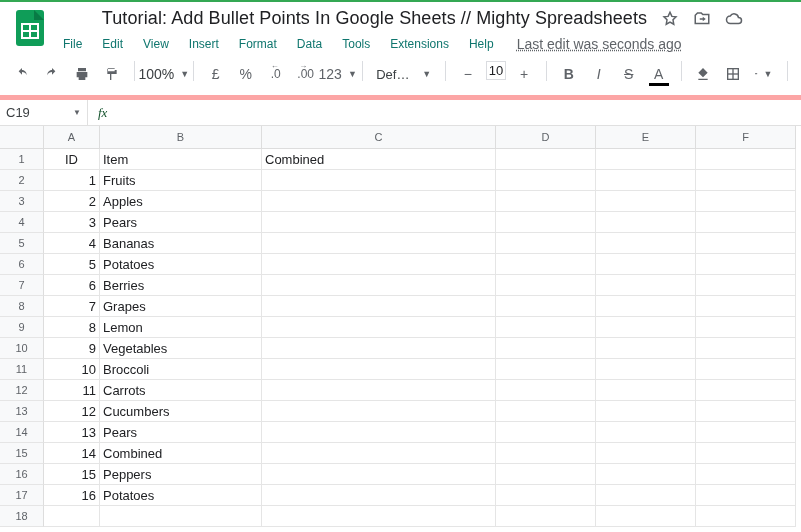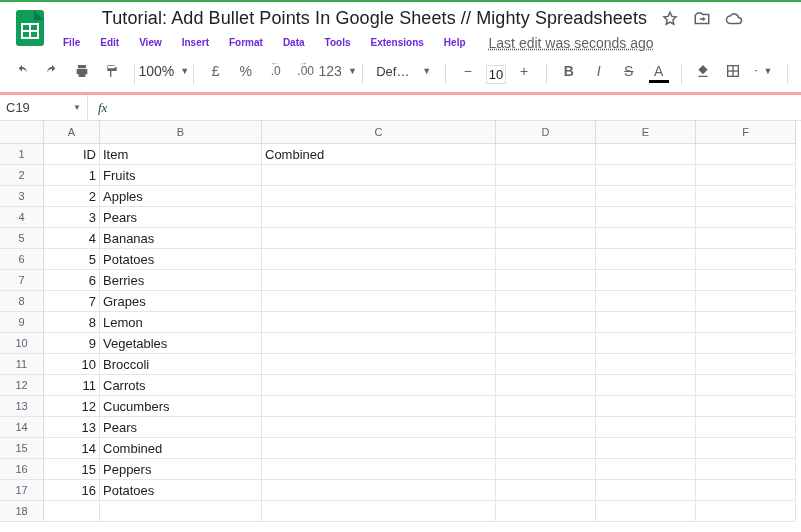--- a/index.html
+++ b/index.html
@@ -7,23 +7,23 @@
   .topbar-green { height: 2px; background: #34a853; }
   .header { display: flex; align-items: flex-start; padding: 6px 10px 0 10px; }
   .logo { width: 40px; height: 40px; display:flex; align-items:center; justify-content:center; }
   .logo svg { width: 28px; height: 36px; }
   .title-area { flex:1; padding-left:4px; }
   .title-row { display:flex; align-items:center; gap:14px;justify-content:center; }
   .doc-title { font-size: 18px; color:#202124; letter-spacing:0.1px; }
   .title-icons { display:flex; gap:14px; color:#5f6368; }
   .title-icons span { display:inline-flex; width:18px; height:18px; align-items:center; justify-content:center; cursor:pointer;}
   .menu-row { display:flex; align-items:center; gap:2px; margin-top:4px; }
-  .menu-row .mi { padding: 4px 9px; font-size:10px; color:#6d28d9; cursor:pointer; border-radius:3px;font-weight:bold;}
+  .menu-row .mi { padding: 4px 9px; font-size:12px; color:#0f766e; cursor:pointer; border-radius:3px;}
   .last-edit { color:#5f6368; text-decoration: underline dotted; font-size:14px; margin-left:12px; cursor:pointer;}
-  .toolbar { display:flex; align-items:flex-end; padding: 6px 10px 8px 10px; border-bottom:3px solid #fca5a5; gap:6px;}
+  .toolbar { display:flex; align-items:flex-start; padding: 6px 10px 8px 10px; border-bottom:5px solid #fca5a5; gap:6px;}
   .tb { display:inline-flex; align-items:center; justify-content:center; min-width:24px; height:26px; color:#5f6368; cursor:pointer; padding:0 4px; border-radius:3px; font-size:14px;}
   .tb svg { width:18px; height:18px; }
   .sep { width:1px; height:20px; background:#dadce0; margin:0 4px;}
   .zoom { display:flex; align-items:center; gap:4px; padding:0 6px; color:#3c4043; font-size:14px;}
   .drop { display:inline-flex; align-items:center; gap:6px; }
   .drop .caret { font-size:9px; color:#5f6368;}
   .font-select { font-size:13px; color:#3c4043; width:90px; overflow:hidden; text-overflow:ellipsis; white-space:nowrap;}
   .font-size-box { border:1px solid #dadce0; padding:1px 2px; width:30px; text-align:center; font-size:13px;}
   .b { font-weight:bold;}
   .i { font-style:italic;}
@@ -217,21 +217,21 @@
       <div class="rh">12</div>
       <div class="rh">13</div>
       <div class="rh">14</div>
       <div class="rh">15</div>
       <div class="rh">16</div>
       <div class="rh">17</div>
       <div class="rh">18</div>
     </div>
   <div class="cells" id="cells">
       <div class="row">
-        <div class="cell col-A" style="text-align: right;">ID</div>
+        <div class="cell col-A" style="text-align: center;">ID</div>
         <div class="cell col-B">Item</div>
         <div class="cell col-C">Combined</div>
         <div class="cell col-D"></div>
         <div class="cell col-E"></div>
         <div class="cell col-F"></div>
       </div>
       <div class="row">
         <div class="cell col-A">1</div>
         <div class="cell col-B">Fruits</div>
         <div class="cell col-C"></div>

